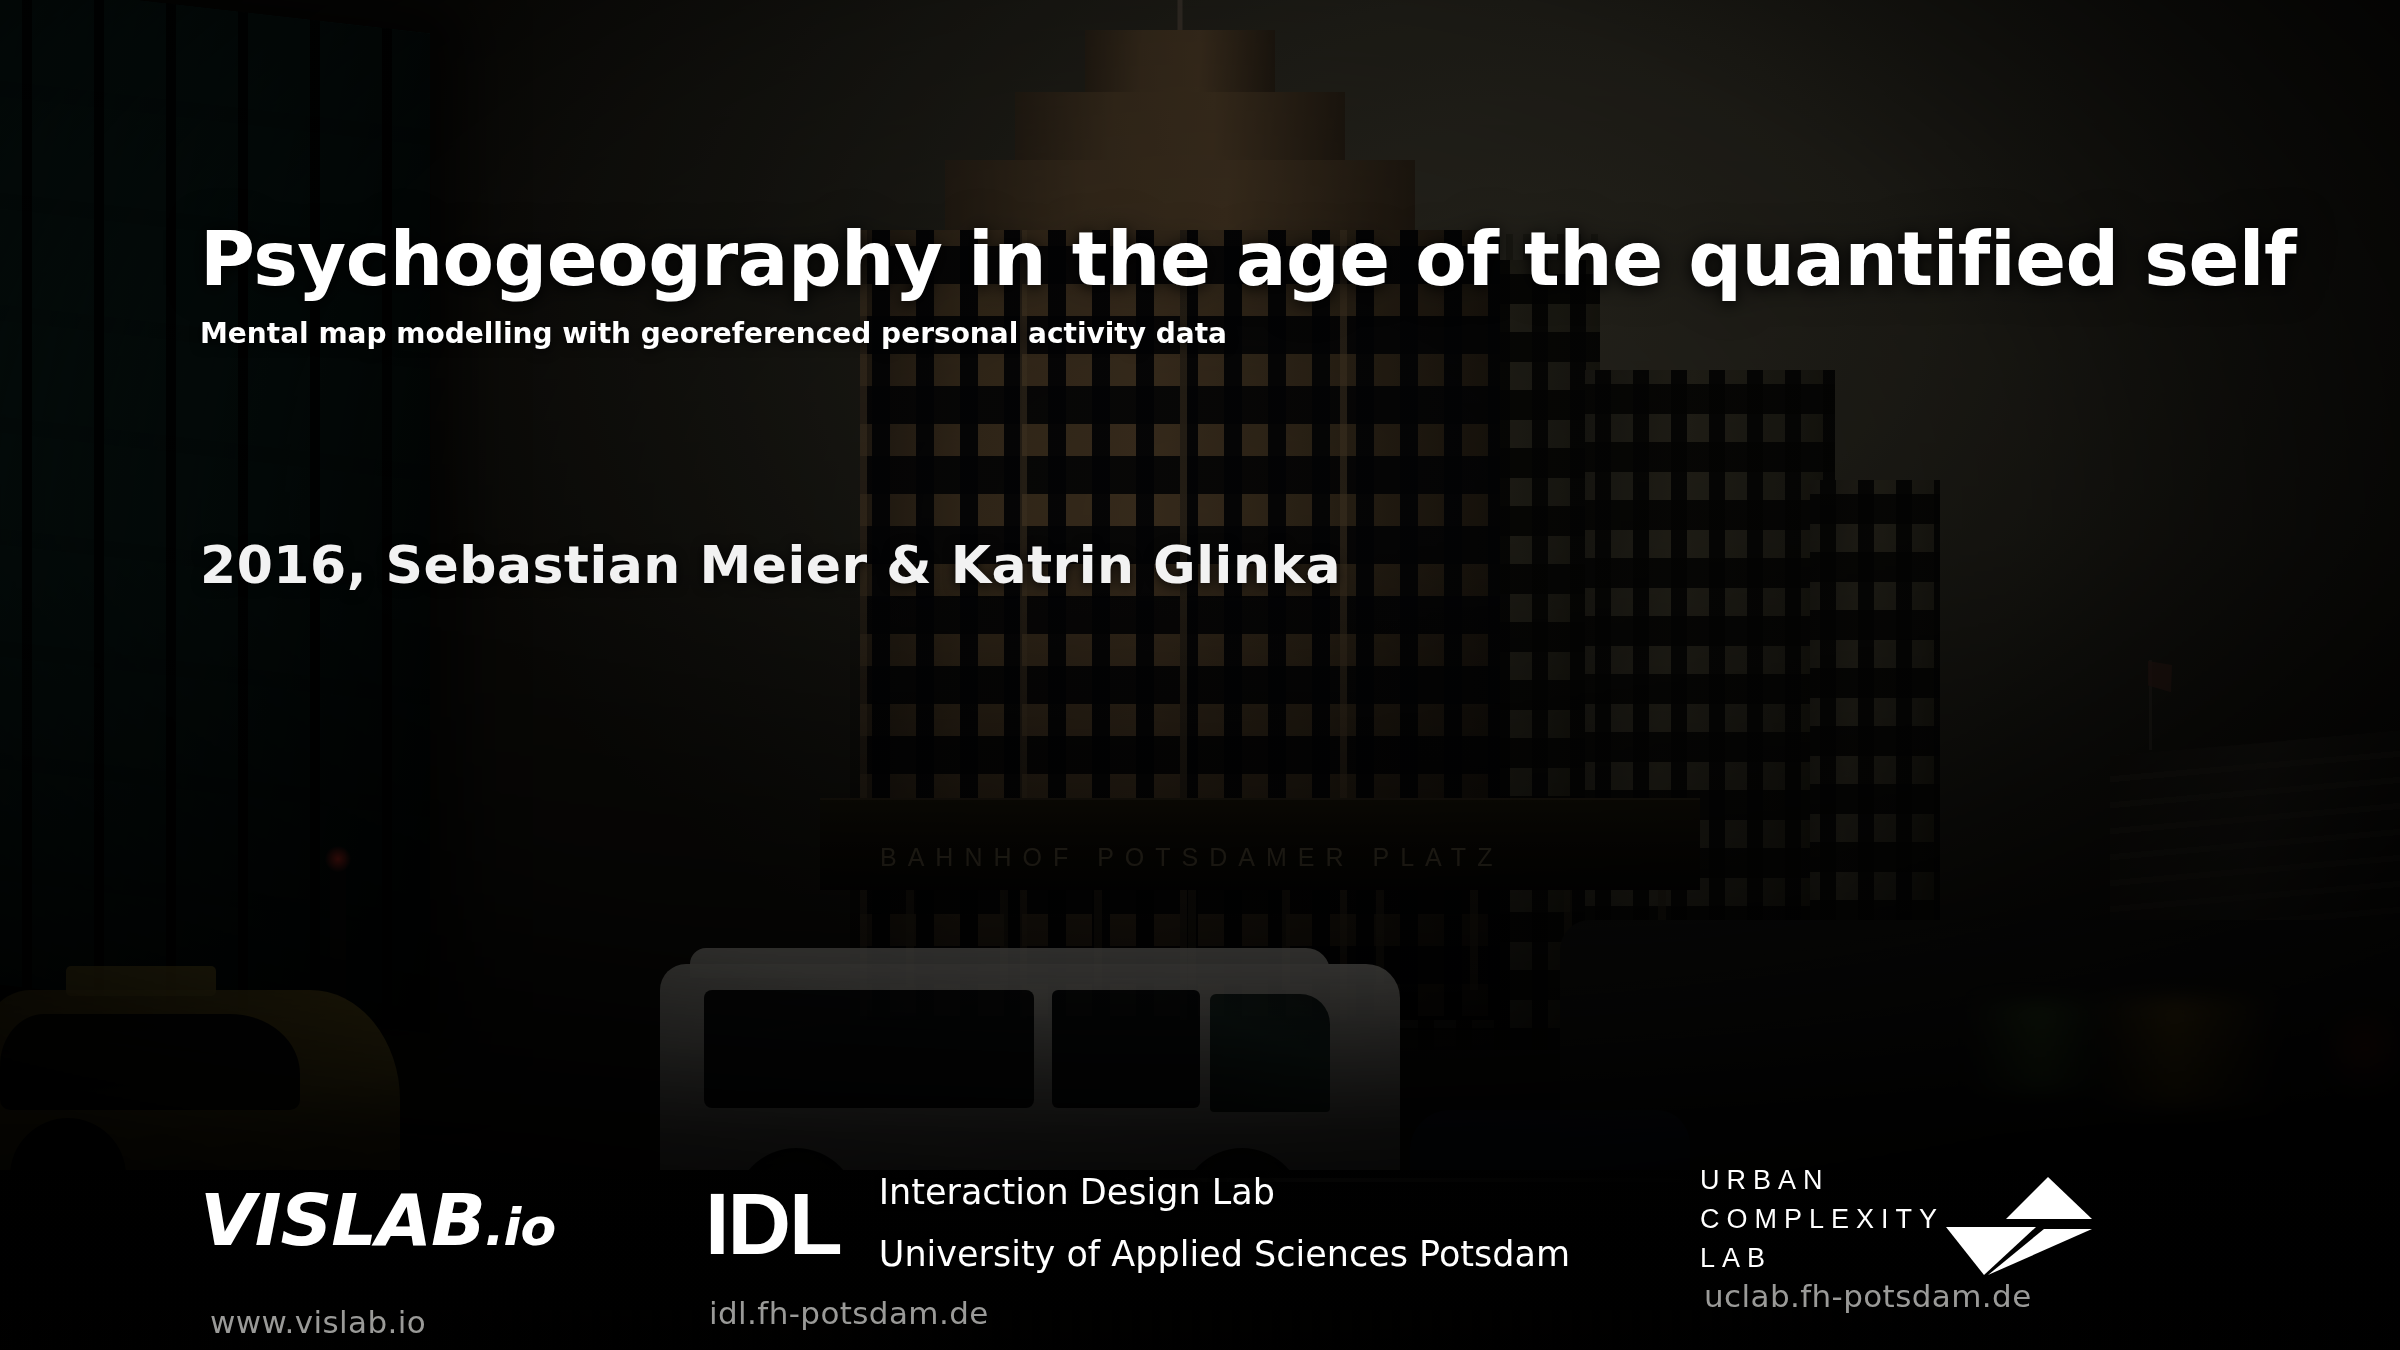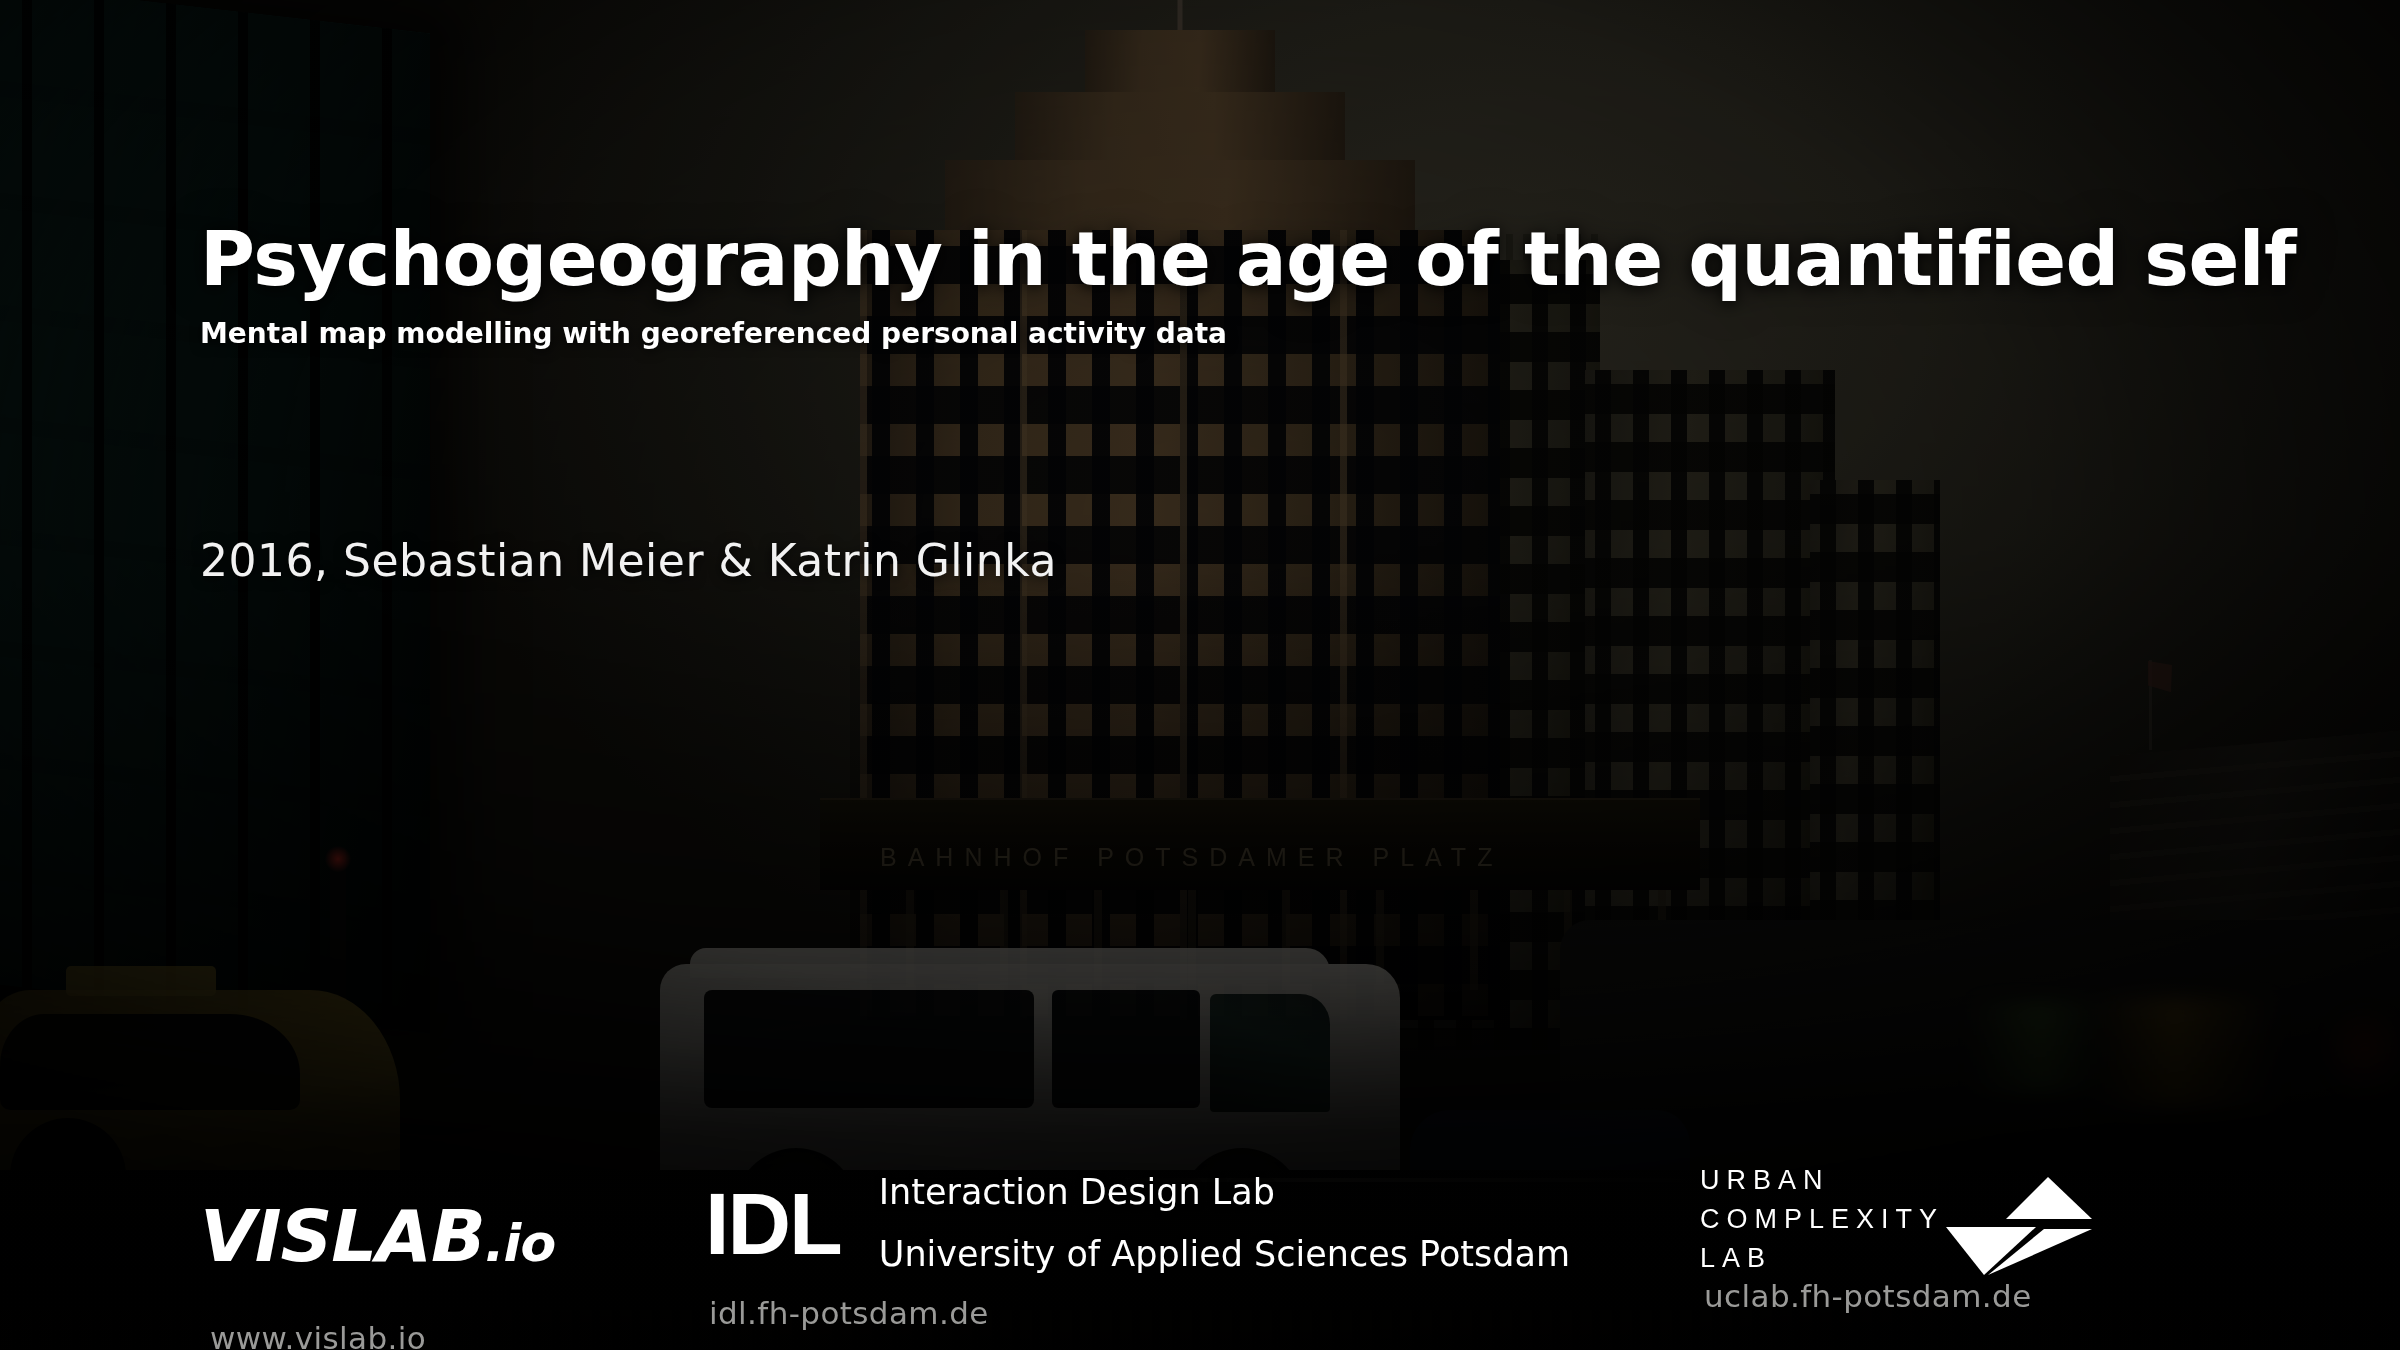--- a/index.html
+++ b/index.html
@@ -323,33 +323,33 @@
     font-weight:700;
     font-size:28px;
     line-height:1.05;
     color:#ffffff;
     text-shadow:0 2px 12px rgba(0,0,0,.85);
     white-space:nowrap;
   }
   .slide-authors {
     position:absolute; left:200px; top:535px;
     font-family:"DejaVu Sans", sans-serif;
-    font-weight:400;
-    font-size:44px;
+    font-weight:700;
+    font-size:52px;
     color:#f2f2f2;
     letter-spacing:0.5px;
     text-shadow:0 2px 12px rgba(0,0,0,.9);
     white-space:nowrap;
   }
 
   
   .footer { position:absolute; left:0; right:0; bottom:0; height:260px; }
 
   .logo-slot { position:absolute; }
-  .slot-vislab { left:200px; bottom:78px; }
+  .slot-vislab { left:200px; bottom:94px; }
   .slot-idl    { left:705px; bottom:78px; }
   .slot-uclab  { left:1700px; bottom:78px; }
 
   .logo-url {
     font-family:"DejaVu Sans", sans-serif;
     font-weight:400;
     font-size:31px;
     color:#9a9a98;
     letter-spacing:0.4px;
     white-space:nowrap;

